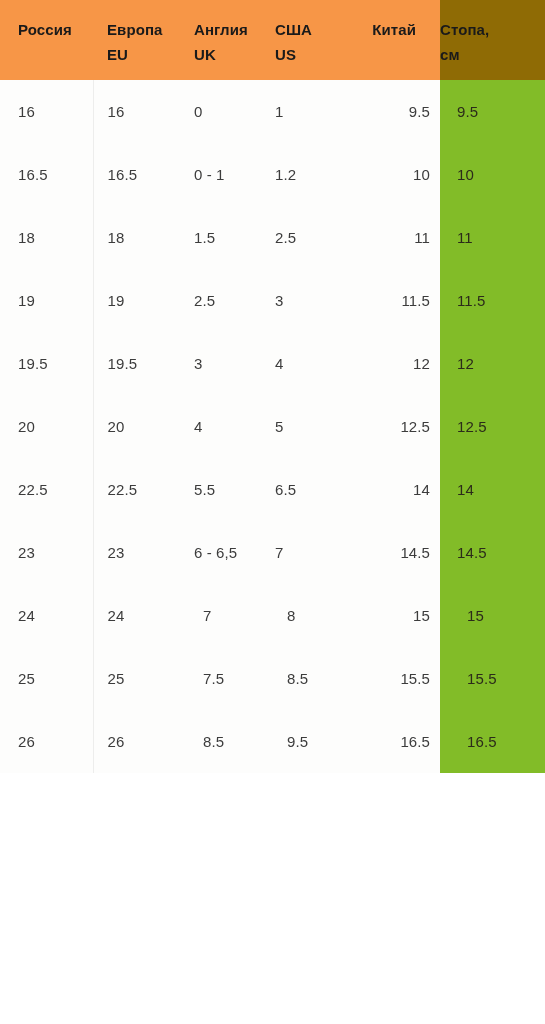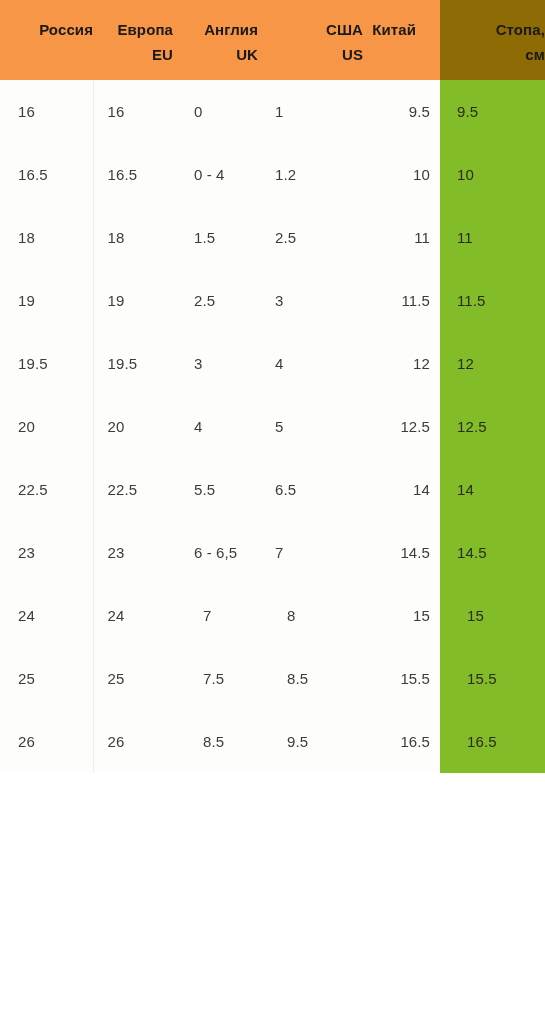--- a/index.html
+++ b/index.html
@@ -30,36 +30,35 @@
 
   
   thead tr { height: 80px; }
 
   thead th {
     background: #f79647;
     color: #1a1a1a;
     font-size: 15px;
     font-weight: bold;
     line-height: 25px;
-    text-align: right;
+    text-align: left;
     vertical-align: top;
     padding: 17px 0 0 0;
     border: none;
     letter-spacing: 0.1px;
   }
   thead th .hl { display: block; }
 
   th.th-ru { padding-left: 18px; }
   th.th-eu { padding-left: 14px; }
   th.th-uk { padding-left: 21px; }
   th.th-us { padding-left: 17px; }
   th.th-cn { text-align: right; padding-right: 24px; }
   th.th-cm {
     background: #8f6b05;
-    padding-left: 17px;
   }
 
   
   tbody tr { height: 63px; }
 
   tbody td {
     background: #fdfdfc;
     color: #3c3c3c;
     font-size: 15px;
     font-weight: normal;
@@ -132,21 +131,21 @@
         <td class="d-ru">16</td>
         <td class="d-eu">16</td>
         <td class="d-uk">0</td>
         <td class="d-us">1</td>
         <td class="d-cn">9.5</td>
         <td class="d-cm">9.5</td>
       </tr>
       <tr>
         <td class="d-ru">16.5</td>
         <td class="d-eu">16.5</td>
-        <td class="d-uk">0 - 4</td>
+        <td class="d-uk">0 - 1</td>
         <td class="d-us">1.2</td>
         <td class="d-cn">10</td>
         <td class="d-cm">10</td>
       </tr>
       <tr>
         <td class="d-ru">18</td>
         <td class="d-eu">18</td>
         <td class="d-uk">1.5</td>
         <td class="d-us">2.5</td>
         <td class="d-cn">11</td>

